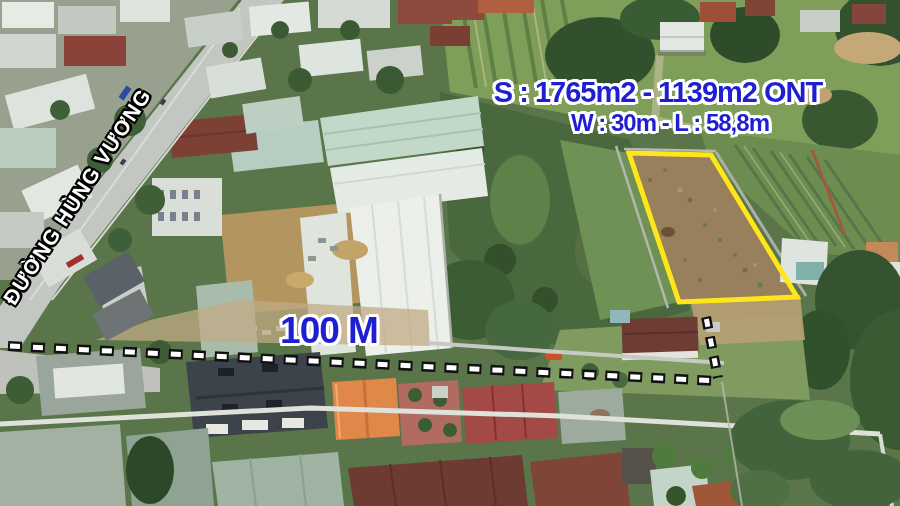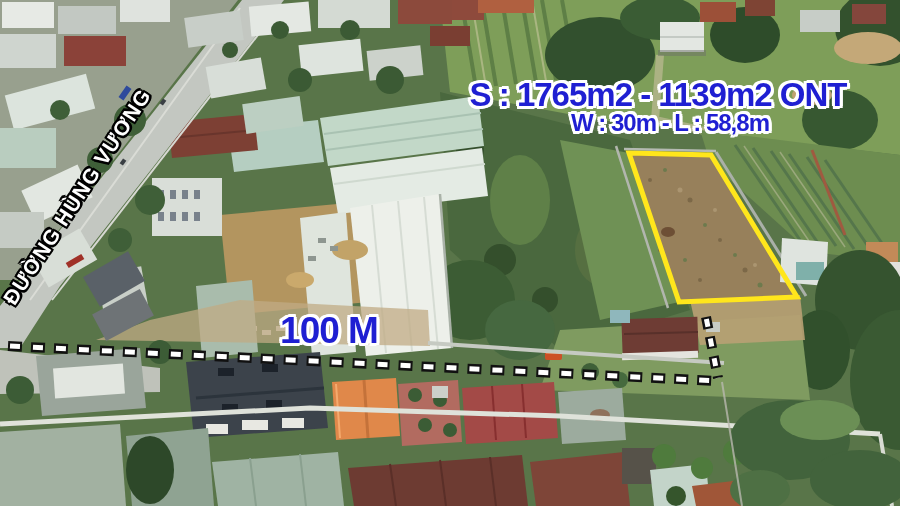--- a/index.html
+++ b/index.html
@@ -10,21 +10,21 @@
     position:absolute;transform:translateX(-50%);white-space:nowrap;
     font-weight:bold;color:var(--label_blue);letter-spacing:-1px;line-height:1;
     text-shadow:
       -3px 0 0 var(--label_outline), 3px 0 0 var(--label_outline),
       0 -3px 0 var(--label_outline), 0 3px 0 var(--label_outline),
       -2px -2px 0 var(--label_outline), 2px -2px 0 var(--label_outline),
       -2px 2px 0 var(--label_outline), 2px 2px 0 var(--label_outline),
       -3px -2px 0 var(--label_outline), 3px 2px 0 var(--label_outline),
       -2px 3px 0 var(--label_outline), 2px -3px 0 var(--label_outline);
   }
-  .area-label{left:658px;top:78px;font-size:33px;}
+  .area-label{left:658px;top:78px;font-size:29px;}
   .size-label{left:670px;top:111px;font-size:24px;}
   .distance-label{left:329px;top:312px;font-size:37px;text-align:right;}
   .street-label{
     position:absolute;left:-55px;top:184px;width:264px;text-align:center;
     transform:rotate(-57deg);transform-origin:center;
     font-weight:bold;font-size:21px;letter-spacing:1px;line-height:1.2;
     color:var(--street_text_white);white-space:nowrap;
     text-shadow:
       -2px 0 0 var(--street_text_outline), 2px 0 0 var(--street_text_outline),
       0 -2px 0 var(--street_text_outline), 0 2px 0 var(--street_text_outline),

